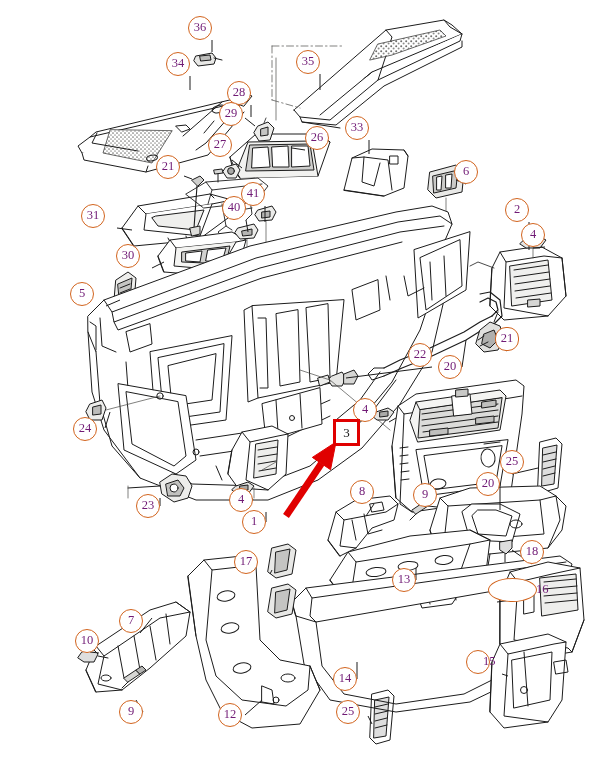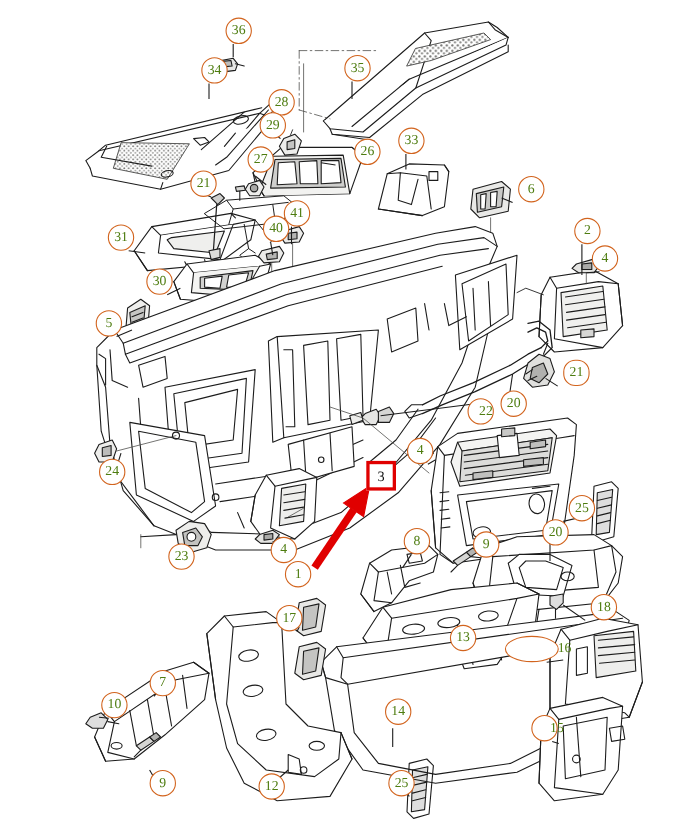--- a/index.html
+++ b/index.html
@@ -1,22 +1,22 @@
 <!DOCTYPE html>
 <html><head>
 <meta charset="utf-8">
 <style>
   html,body{margin:0;padding:0;background:#ffffff;}
   body{font-family:"Liberation Sans",sans-serif;}
   #stage{position:relative;width:615px;height:758px;background:#fff;overflow:hidden;}
   #art{position:absolute;left:0;top:0;width:615px;height:758px;}
   .cal{position:absolute;width:24px;height:24px;border-radius:50%;
-       border:1.7px solid #d2641e;background:#ffffff;color:#4d7c0f;
+       border:1.7px solid #d2641e;background:#ffffff;color:#701a75;
        font-size:12.5px;line-height:21px;text-align:center;font-weight:400;
-       font-family:"Liberation Serif",serif;box-sizing:border-box;z-index:6;margin-left:17px;}
+       font-family:"Liberation Serif",serif;box-sizing:border-box;z-index:6;}
   .hl{position:absolute;width:27px;height:27px;box-sizing:border-box;
       border:3px solid #e00000;background:#ffffff;color:#111;z-index:8;
       font-size:13px;line-height:21px;text-align:center;
       font-family:"Liberation Serif",serif;}
   #arrow{position:absolute;left:270px;top:425px;width:90px;height:100px;z-index:7;}
 </style>
 </head>
 <body>
 
 <div id="stage">
@@ -566,38 +566,38 @@
       <div class="cal" style="left: 505px; top: 198px; border-color: rgb(210, 100, 30);">2</div>
       <div class="cal" style="left: 521px; top: 223px; border-color: rgb(210, 100, 30);">4</div>
       <div class="cal" style="left: 156px; top: 155px; border-color: rgb(210, 100, 30);">21</div>
       <div class="cal" style="left: 81px; top: 204px; border-color: rgb(210, 100, 30);">31</div>
       <div class="cal" style="left: 241px; top: 182px; border-color: rgb(210, 100, 30);">41</div>
       <div class="cal" style="left: 222px; top: 196px; border-color: rgb(210, 100, 30);">40</div>
       <div class="cal" style="left: 116px; top: 244px; border-color: rgb(210, 100, 30);">30</div>
       <div class="cal" style="left: 70px; top: 282px; border-color: rgb(210, 100, 30);">5</div>
       <div class="cal" style="left: 73px; top: 417px; border-color: rgb(210, 100, 30);">24</div>
       <div class="cal" style="left: 495px; top: 327px; border-color: rgb(210, 100, 30); border-radius: 11px;">21</div>
-      <div class="cal" style="left: 408px; top: 362px; border-color: rgb(210, 100, 30); text-align: right;">22</div>
+      <div class="cal" style="left: 408px; top: 343px; border-color: rgb(210, 100, 30);">22</div>
       <div class="cal" style="left: 438px; top: 355px; border-color: rgb(210, 100, 30);">20</div>
       <div class="cal" style="left: 353px; top: 398px; border-color: rgb(210, 100, 30);">4</div>
       <div class="cal" style="left: 500px; top: 450px; border-color: rgb(210, 100, 30);">25</div>
       <div class="cal" style="left: 476px; top: 472px; border-color: rgb(210, 100, 30);">20</div>
       <div class="cal" style="left: 136px; top: 494px; border-color: rgb(210, 100, 30);">23</div>
       <div class="cal" style="left: 229px; top: 488px; border-color: rgb(210, 100, 30);">4</div>
       <div class="cal" style="left: 242px; top: 510px; border-color: rgb(210, 100, 30);">1</div>
       <div class="cal" style="left: 350px; top: 480px; border-color: rgb(210, 100, 30);">8</div>
       <div class="cal" style="left: 413px; top: 483px; border-color: rgb(210, 100, 30);">9</div>
       <div class="cal" style="left: 520px; top: 540px; border-color: rgb(210, 100, 30);">18</div>
       <div class="cal" style="left: 234px; top: 550px; border-color: rgb(210, 100, 30);">17</div>
       <div class="cal" style="left: 392px; top: 568px; border-color: rgb(210, 100, 30);">13</div>
-      <div class="cal" style="left: 442px; top: 578px; border-color: rgb(210, 100, 30); padding-left: 47px;">16</div>
+      <div class="cal" style="left: 488px; top: 578px; border-color: rgb(210, 100, 30); padding-left: 47px;">16</div>
       <div class="cal" style="left: 466px; top: 650px; border-color: rgb(210, 100, 30); padding-left: 16px;">15</div>
       <div class="cal" style="left: 119px; top: 609px; border-color: rgb(210, 100, 30);">7</div>
       <div class="cal" style="left: 75px; top: 629px; border-color: rgb(210, 100, 30);">10</div>
       <div class="cal" style="left: 119px; top: 700px; border-color: rgb(210, 100, 30);">9</div>
       <div class="cal" style="left: 218px; top: 703px; border-color: rgb(210, 100, 30);">12</div>
-      <div class="cal" style="left: 333px; top: 635px; border-color: rgb(210, 100, 30);">14</div>
+      <div class="cal" style="left: 333px; top: 667px; border-color: rgb(210, 100, 30);">14</div>
       <div class="cal" style="left: 336px; top: 700px; border-color: rgb(210, 100, 30);">25</div>
     </div>
 
   <div class="hl" id="hl-box" style="left: 333px; top: 419px; width: 27px; height: 27px; line-height: 21px; border-color: rgb(224, 0, 0);">3</div>
 
 </div>
 
 </body></html>

